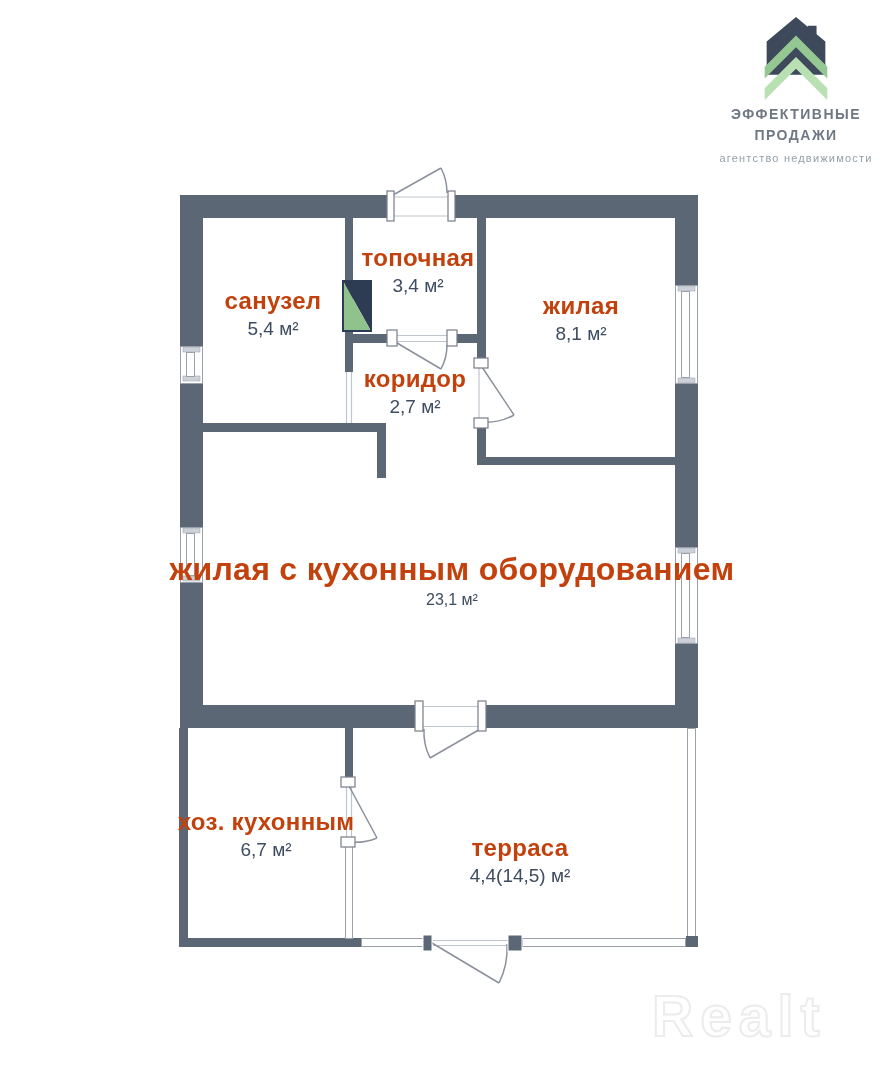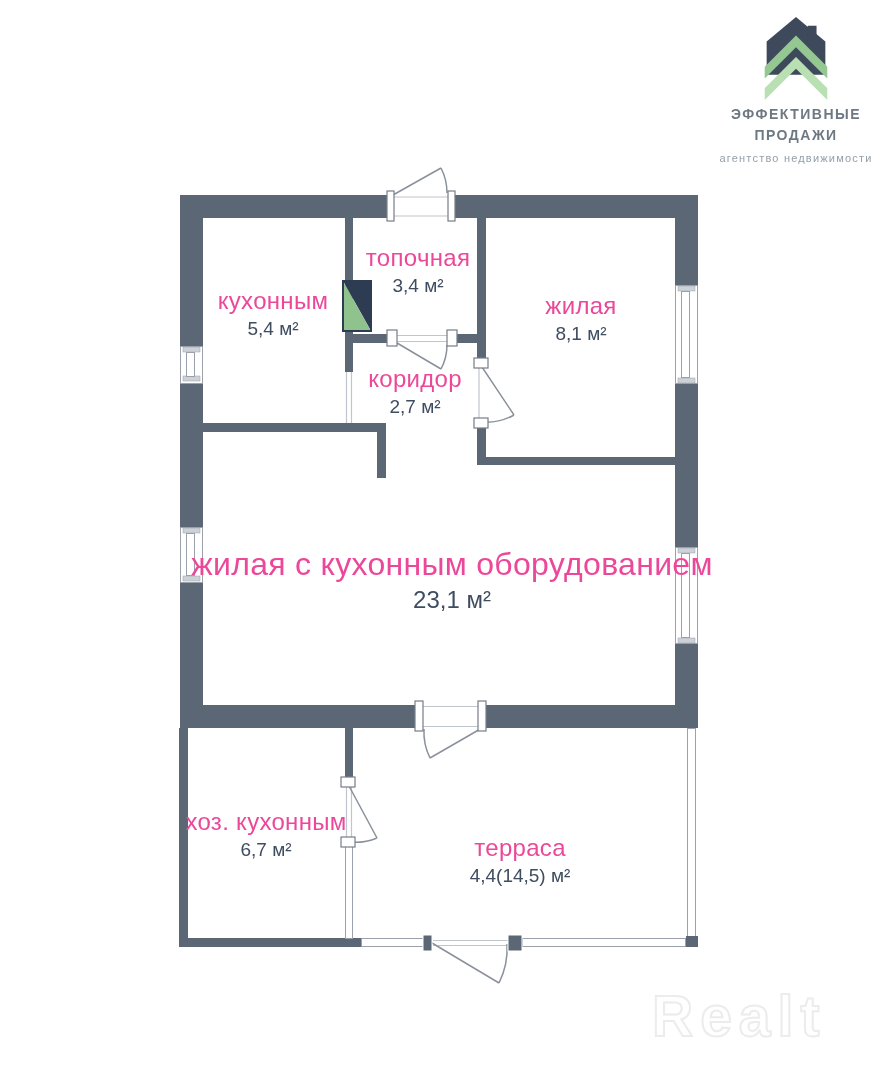--- a/index.html
+++ b/index.html
@@ -6,26 +6,26 @@
   .canvas{position:relative;width:888px;height:1080px;background:#fff;overflow:hidden;
           font-family:"Liberation Sans",sans-serif;}
   
   .logo{position:absolute;left:706px;top:14px;width:180px;text-align:center;}
   .logo svg{display:block;margin:0 auto;}
   .logo-title{font-size:14px;font-weight:700;letter-spacing:1.5px;color:#6e7883;line-height:21px;}
   .logo-sub{margin-top:6px;font-size:11px;letter-spacing:1.2px;color:#94a0a9;}
   
   .plan{position:absolute;left:0;top:0;}
   .room-label{position:absolute;transform:translate(-50%,-50%);text-align:center;white-space:nowrap;}
-  .room-name{font-weight:400;color:#ec4899;letter-spacing:0.3px;}
+  .room-name{font-weight:700;color:#c2410c;letter-spacing:0.3px;}
   .room-area{font-weight:400;color:#3f4d61;margin-top:3px;}
   .lbl-md .room-name{font-size:24px;}
   .lbl-md .room-area{font-size:19px;}
   .lbl-lg .room-name{font-size:32px;}
-  .lbl-lg .room-area{font-size:24px;}
+  .lbl-lg .room-area{font-size:16px;}
   
   .watermark{position:absolute;left:652px;top:983px;font-size:57px;font-weight:700;
              letter-spacing:7px;color:#fff;-webkit-text-stroke:2px #ececec;}
 </style>
 </head>
 <body>
 
 <div class="canvas">
 
   <div class="logo">
@@ -141,21 +141,21 @@
     </g>
 
     <g>
       <polygon points="343,281 371,281 371,331" fill="#2d3c52"></polygon>
       <polygon points="343,281 371,331 343,331" fill="#90c28e"></polygon>
       <rect x="343" y="281" width="28" height="50" fill="none" stroke="#2d3c52" stroke-width="2"></rect>
     </g>
   </svg>
 
   <div class="room-label lbl-md" style="left:273px;top:313px;">
-    <div class="room-name">кухонным</div>
+    <div class="room-name">санузел</div>
     <div class="room-area">5,4 м²</div>
   </div>
   <div class="room-label lbl-md" style="left:418px;top:270px;">
     <div class="room-name">топочная</div>
     <div class="room-area">3,4 м²</div>
   </div>
   <div class="room-label lbl-md" style="left:581px;top:318px;">
     <div class="room-name">жилая</div>
     <div class="room-area">8,1 м²</div>
   </div>

